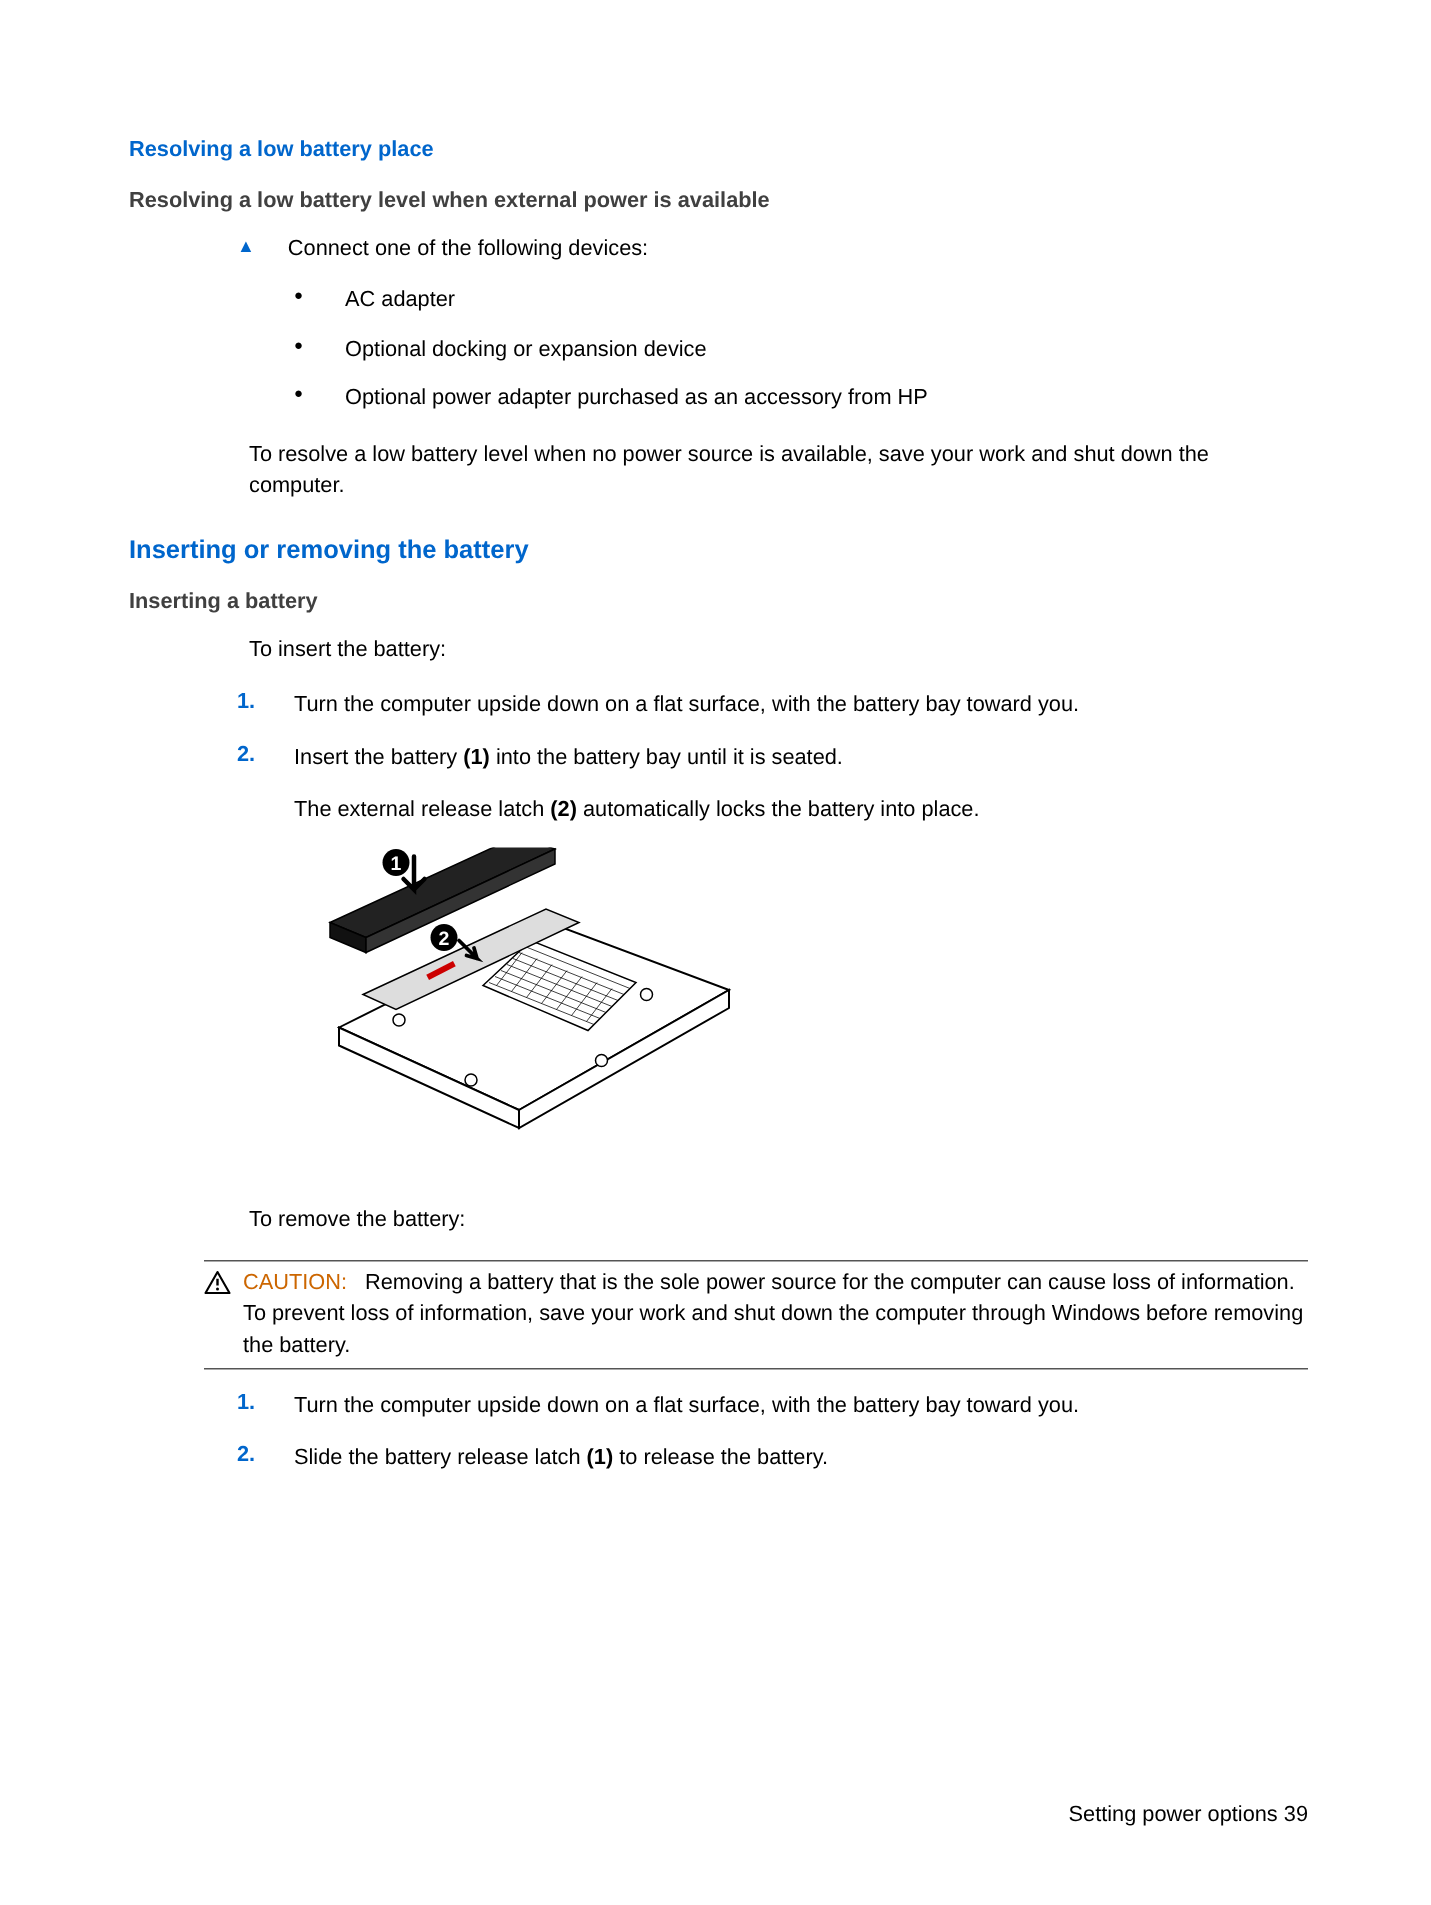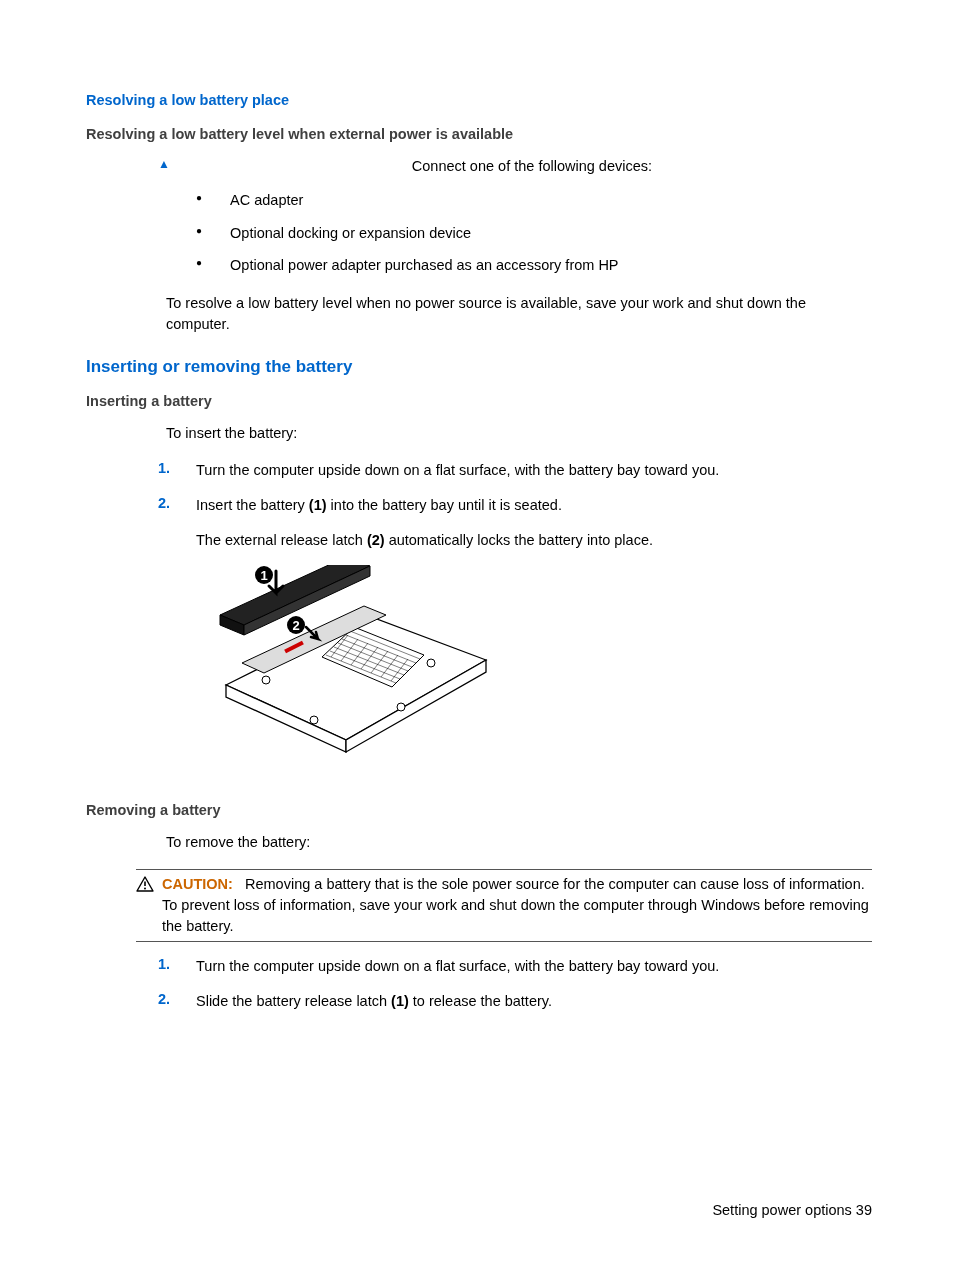--- a/index.html
+++ b/index.html
@@ -41,21 +41,21 @@
     display: flex;
     margin: 0 0 14px 72px;
     align-items: flex-start;
   }
   .triangle-marker {
     color: #0066cc;
     font-size: 12px;
     margin-right: 22px;
     line-height: 1.4;
   }
-  .triangle-text { flex: 1; line-height: 1.4; text-align: center; }
+  .triangle-text { flex: 1; line-height: 1.4; }
   .bullet-list {
     margin: 0 0 18px 0;
   }
   .bullet-item {
     display: flex;
     margin: 0 0 12px 110px;
     align-items: flex-start;
   }
   .bullet-dot {
     font-size: 10px;
@@ -94,21 +94,21 @@
     display: flex;
     align-items: flex-start;
   }
   .caution-icon {
     margin-right: 8px;
     flex-shrink: 0;
     margin-top: 2px;
   }
   .caution-label {
     color: #cc6600;
-    font-weight: bold;
+    font-weight: normal;
     display: inline;
   }
   .caution-text {
     line-height: 1.45;
     flex: 1;
   }
   .footer {
     position: absolute;
     bottom: 52px;
     right: 82px;
@@ -201,21 +201,20 @@
       <circle cx="68" cy="10" r="9" fill="#000"></circle>
       <text x="68" y="15" text-anchor="middle" fill="#fff" font-size="13" font-weight="bold" font-family="Arial">1</text>
       <path d="M 80 6 L 80 28 L 73 21 M 80 28 L 87 21" fill="none" stroke="#000" stroke-width="3" stroke-linecap="round"></path>
 
       <circle cx="100" cy="60" r="9" fill="#000"></circle>
       <text x="100" y="65" text-anchor="middle" fill="#fff" font-size="13" font-weight="bold" font-family="Arial">2</text>
       <path d="M 110 62 L 122 74 L 115 72 M 122 74 L 120 67" fill="none" stroke="#000" stroke-width="2.5" stroke-linecap="round"></path>
     </svg>
   </div>
 
-  <div class="h5">Removing a battery</div>
 
   <div class="body-text">To remove the battery:</div>
 
   <div class="caution-box">
     <span class="caution-icon">
       <svg width="18" height="16" viewBox="0 0 18 16">
         <path d="M 9 1 L 17 15 L 1 15 Z" fill="none" stroke="#000" stroke-width="1.4" stroke-linejoin="round"></path>
         <line x1="9" y1="5.5" x2="9" y2="10" stroke="#000" stroke-width="1.6"></line>
         <circle cx="9" cy="12.4" r="1" fill="#000"></circle>
       </svg>

